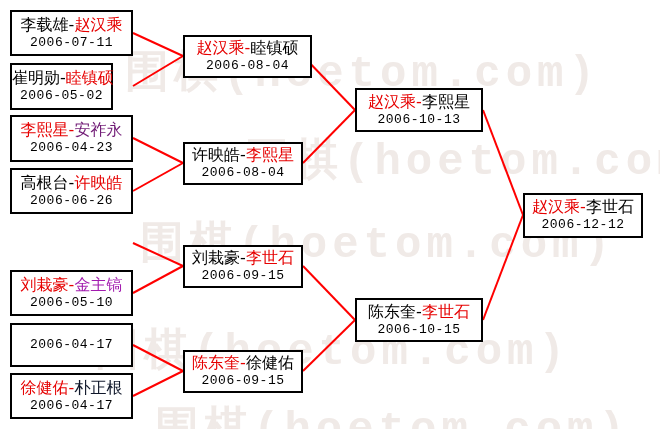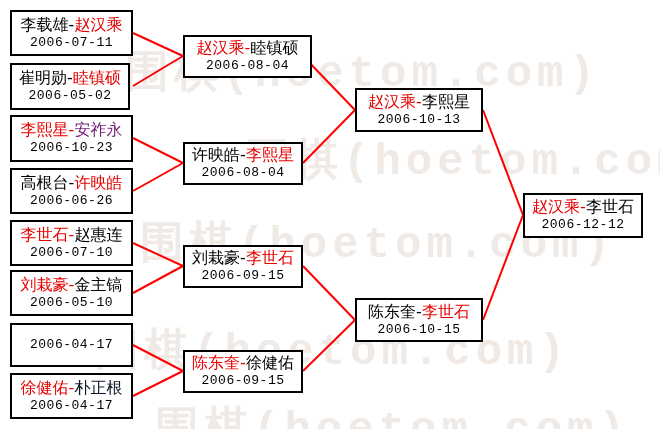--- a/index.html
+++ b/index.html
@@ -48,38 +48,34 @@
     <line x1="303" y1="266" x2="355" y2="320" stroke-width="2" stroke="#ff0000"></line>
     <line x1="303" y1="371" x2="355" y2="320" stroke-width="2" stroke="#ff0000"></line>
     <line x1="483" y1="110" x2="523" y2="215" stroke-width="2" stroke="#ff0000"></line>
     <line x1="483" y1="320" x2="523" y2="215" stroke-width="2" stroke="#ff0000"></line>
   </svg>
 
   <div class="box" style="left:10px;top:10px;width:123px;height:46px">
     <div class="names"><span style="color: rgb(0, 0, 0);">李载雄</span><span style="color: rgb(0, 0, 0);">-</span><span style="color: rgb(230, 0, 0);">赵汉乘</span></div>
     <div class="date">2006-07-11</div>
   </div>
-  <div class="box" style="left:10px;top:63px;width:120px;height:47px">
+  <div class="box" style="left:10px;top:63px;width:103px;height:47px">
     <div class="names"><span style="color: rgb(0, 0, 0);">崔明勋</span><span style="color: rgb(0, 0, 0);">-</span><span style="color: rgb(230, 0, 0);">睦镇硕</span></div>
     <div class="date">2006-05-02</div>
   </div>
   <div class="box" style="left:10px;top:115px;width:123px;height:47px">
     <div class="names"><span style="color: rgb(230, 0, 0);">李熙星</span><span style="color: rgb(230, 0, 0);">-</span><span style="color: #701a75;">安祚永</span></div>
-    <div class="date">2006-10-23</div>
+    <div class="date">2006-04-23</div>
   </div>
   <div class="box" style="left:10px;top:168px;width:123px;height:46px">
     <div class="names"><span style="color: rgb(0, 0, 0);">高根台</span><span style="color: rgb(0, 0, 0);">-</span><span style="color: rgb(230, 0, 0);">许映皓</span></div>
     <div class="date">2006-06-26</div>
   </div>
-  <div class="box" style="left:10px;top:220px;width:123px;height:46px">
-    <div class="names"><span style="color: rgb(230, 0, 0);">李世石</span><span style="color: rgb(230, 0, 0);">-</span><span style="color: rgb(0, 0, 0);">赵惠连</span></div>
-    <div class="date">2006-07-10</div>
-  </div>
   <div class="box" style="left:10px;top:270px;width:123px;height:46px">
-    <div class="names"><span style="color: rgb(230, 0, 0);">刘栽豪</span><span style="color: rgb(230, 0, 0);">-</span><span style="color: #000000;">金主镐</span></div>
+    <div class="names"><span style="color: rgb(230, 0, 0);">刘栽豪</span><span style="color: rgb(230, 0, 0);">-</span><span style="color: #a21caf;">金主镐</span></div>
     <div class="date">2006-05-10</div>
   </div>
   <div class="box" style="left:10px;top:323px;width:123px;height:44px">
     <div class="date">2006-04-17</div>
   </div>
   <div class="box" style="left:10px;top:373px;width:123px;height:46px">
     <div class="names"><span style="color: rgb(230, 0, 0);">徐健佑</span><span style="color: rgb(230, 0, 0);">-</span><span style="color: #0f172a;">朴正根</span></div>
     <div class="date">2006-04-17</div>
   </div>
 

